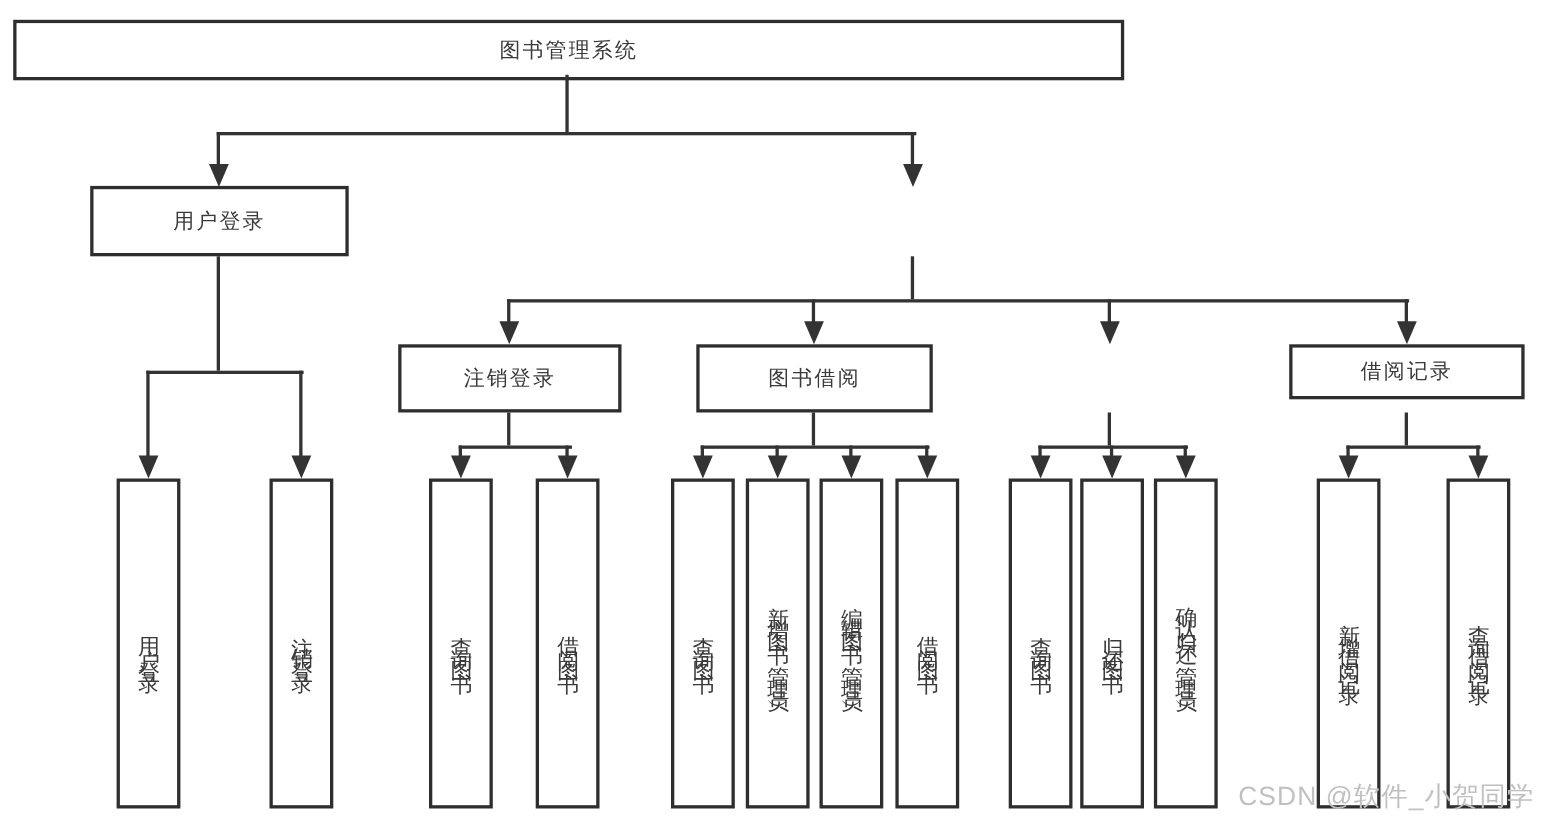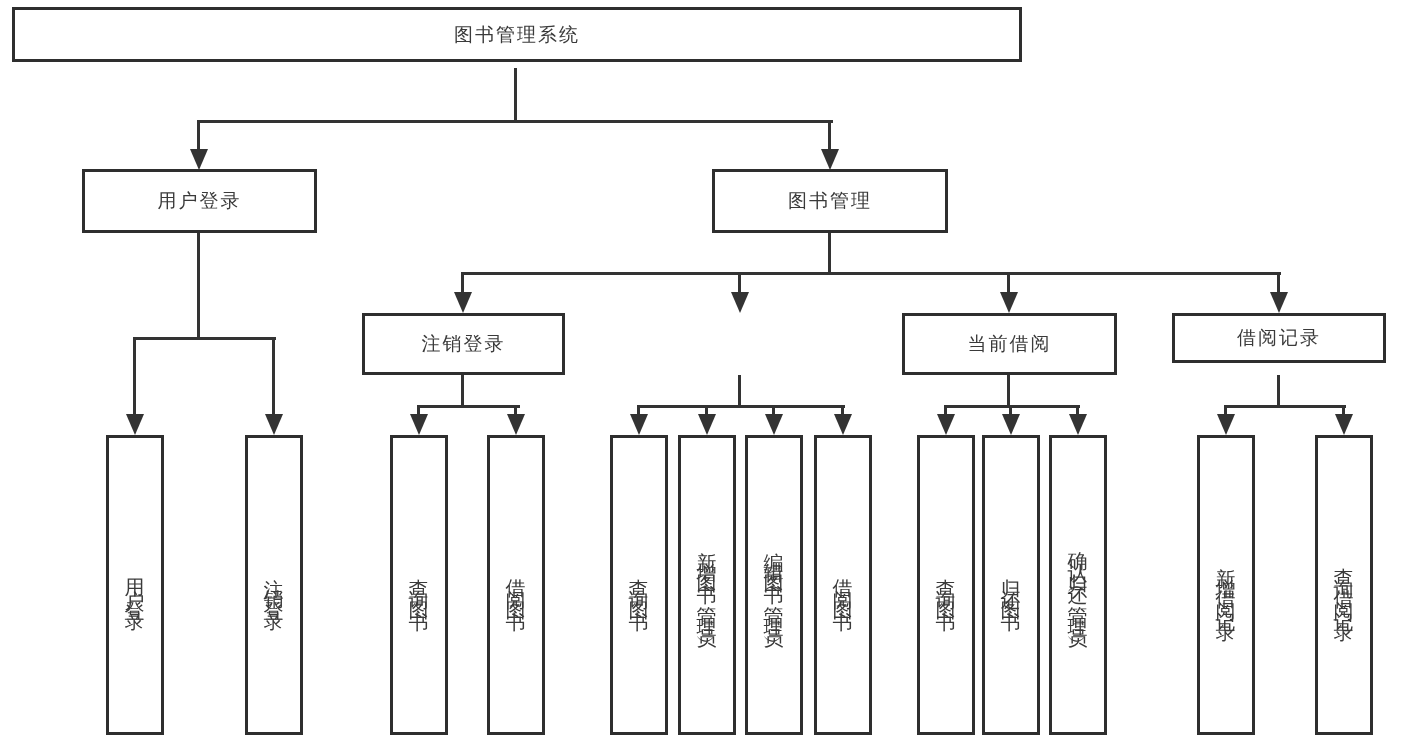--- a/index.html
+++ b/index.html
@@ -65,36 +65,33 @@
     color:var(--watermark);
     letter-spacing:1px;
     white-space:nowrap;
   }
 </style>
 </head>
 <body>
 
 <div class="canvas">
 
-  <div class="box h" style="left:12px;top:7px;width:1010px;height:55px">
+  <div class="box h" style="left:12px;top:18px;width:1010px;height:55px">
     <span class="lbl">图书管理系统</span>
   </div>
 
   <div class="box h" style="left:82px;top:169px;width:235px;height:64px">
     <span class="lbl">用户登录</span>
   </div>
-  <div class="box h" style="left:712px;top:169px;width:236px;height:64px">
-    <span class="lbl">图书管理</span>
-  </div>
 
   <div class="box h" style="left:362px;top:313px;width:203px;height:62px">
     <span class="lbl">注销登录</span>
   </div>
-  <div class="box h" style="left:902px;top:313px;width:215px;height:62px">
-    <span class="lbl">当前借阅</span>
+  <div class="box h" style="left:633px;top:313px;width:215px;height:62px">
+    <span class="lbl">图书借阅</span>
   </div>
   <div class="box h" style="left:1172px;top:313px;width:214px;height:50px">
     <span class="lbl">借阅记录</span>
   </div>
 
   <div class="box v" style="left:106px;top:435px;width:58px;height:300px">
     <span class="lbl">用户登录</span>
   </div>
   <div class="box v" style="left:245px;top:435px;width:58px;height:300px">
     <span class="lbl">注销登录</span>
@@ -189,14 +186,15 @@
   <div class="ln" style="left:1076px;top:405px;width:3px;height:12px"></div>
   <div class="ah" style="left:1069px;top:414px"></div>
 
   <div class="ln" style="left:1277px;top:375px;width:3px;height:30px"></div>
   <div class="ln" style="left:1224px;top:405px;width:122px;height:3px"></div>
   <div class="ln" style="left:1224px;top:405px;width:3px;height:12px"></div>
   <div class="ah" style="left:1217px;top:414px"></div>
   <div class="ln" style="left:1342px;top:405px;width:3px;height:12px"></div>
   <div class="ah" style="left:1335px;top:414px"></div>
 
+  <div class="watermark">CSDN @软件_小贺同学</div>
 
 </div>
 
 </body></html>

